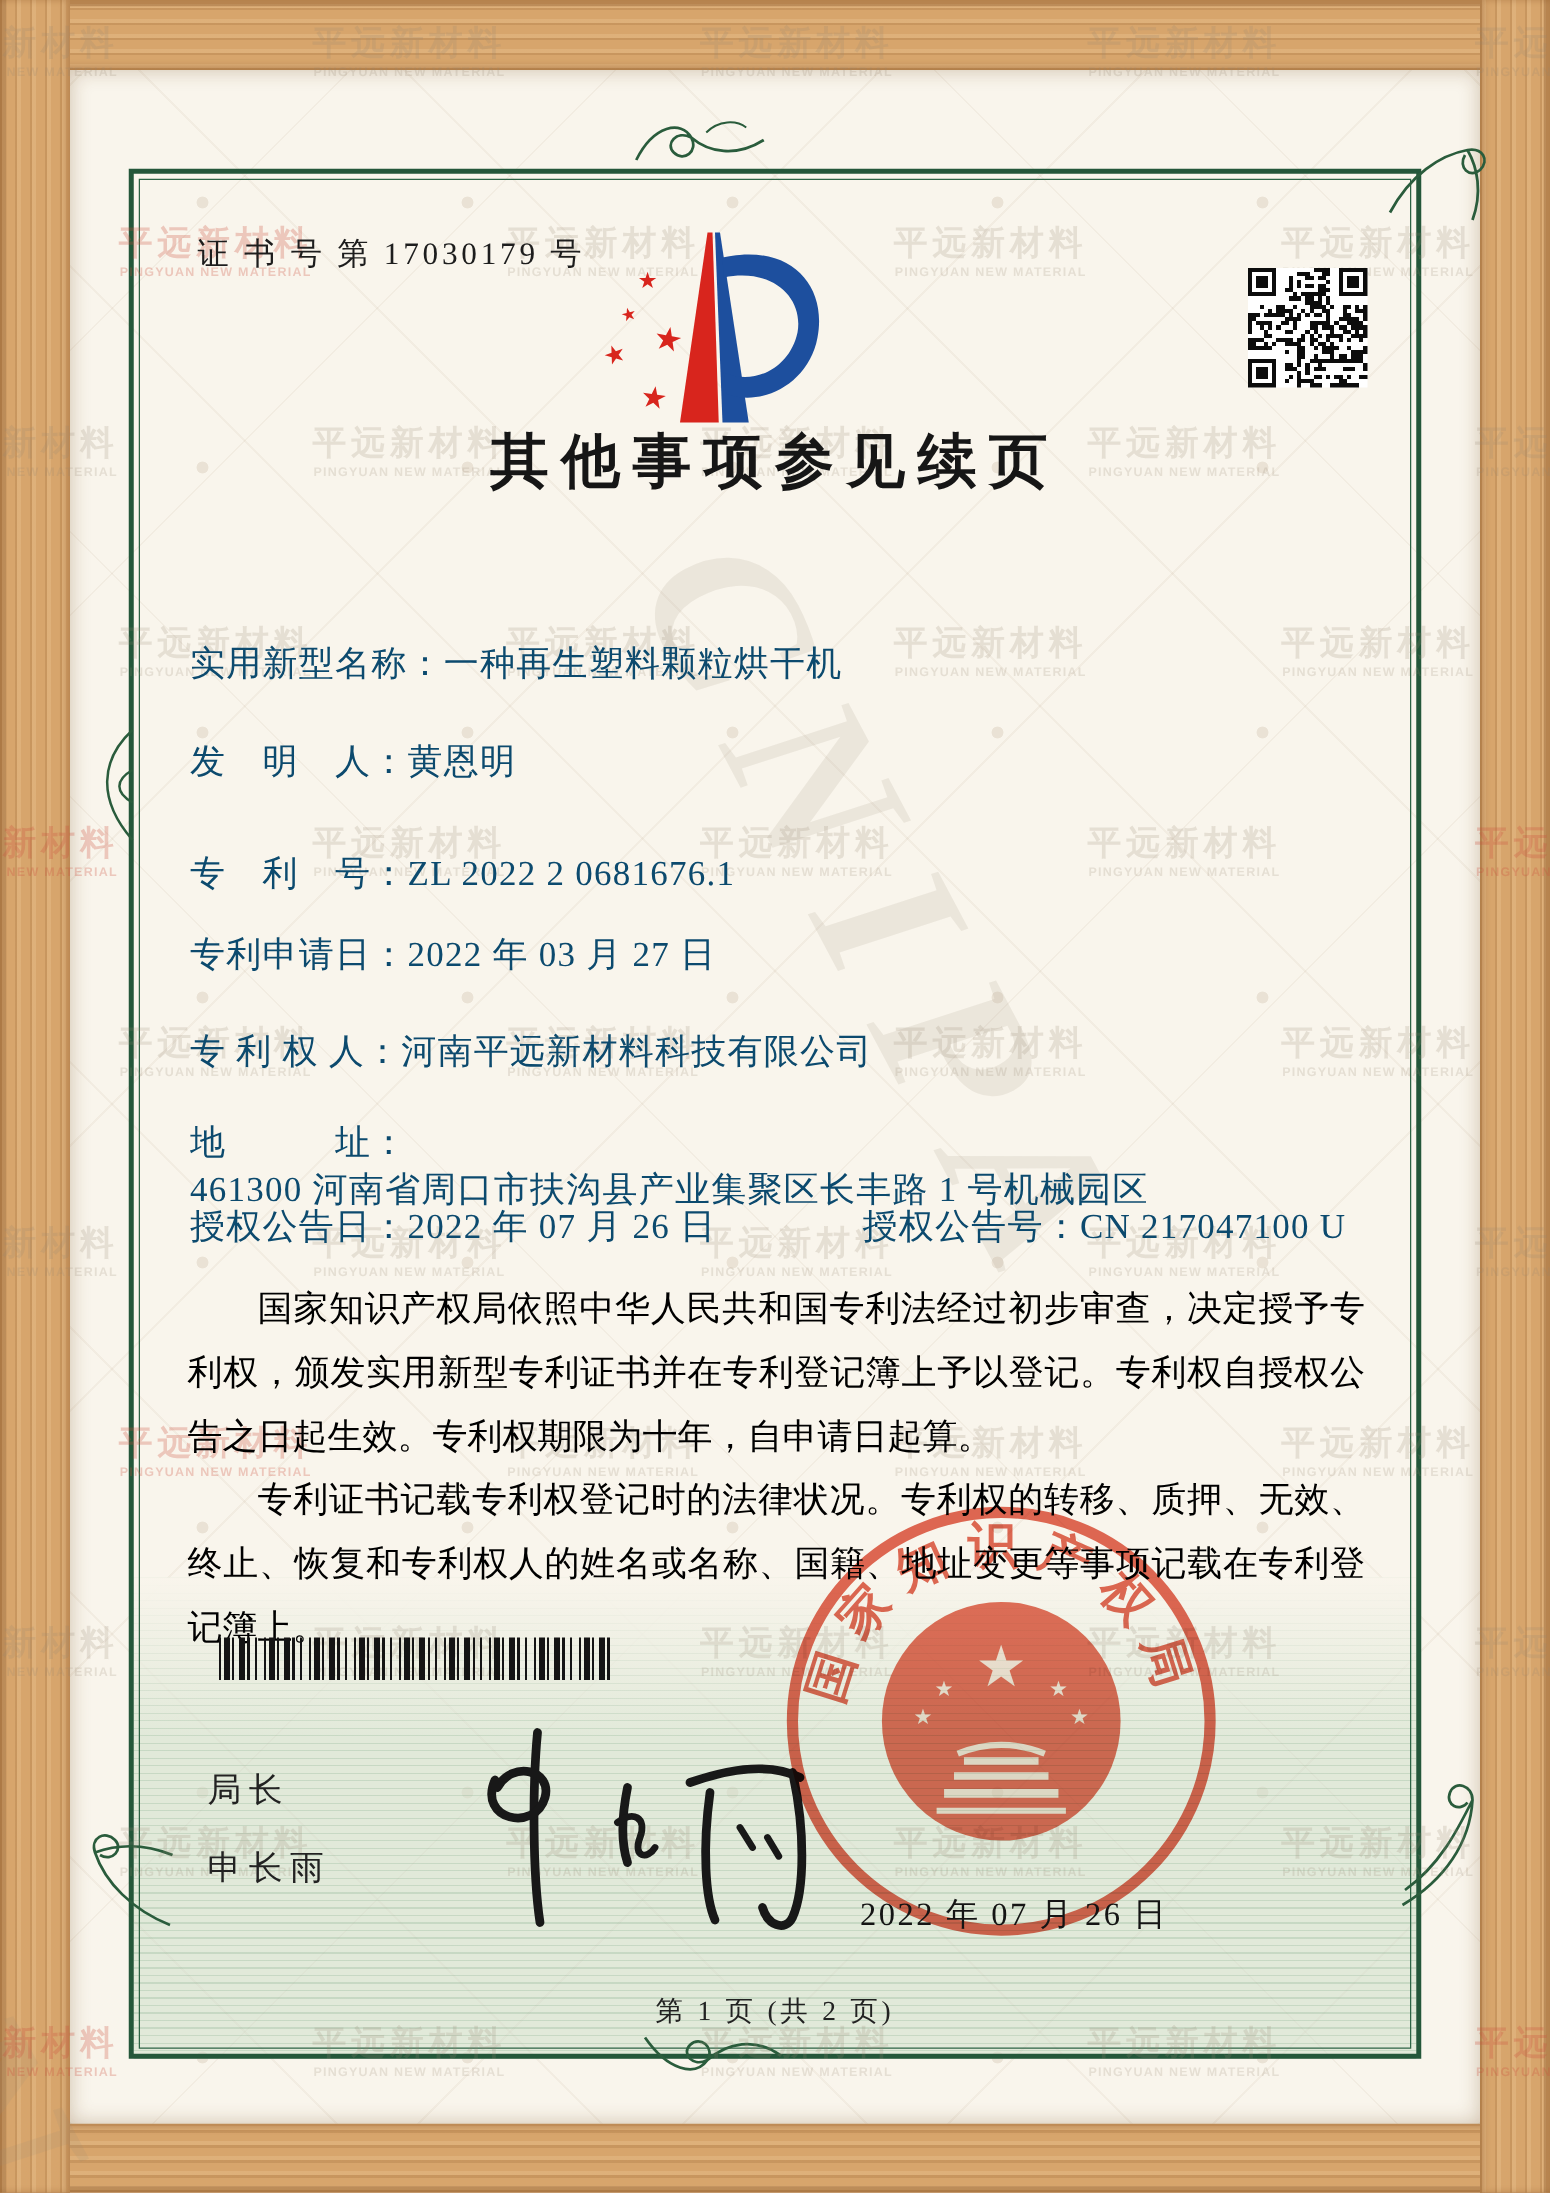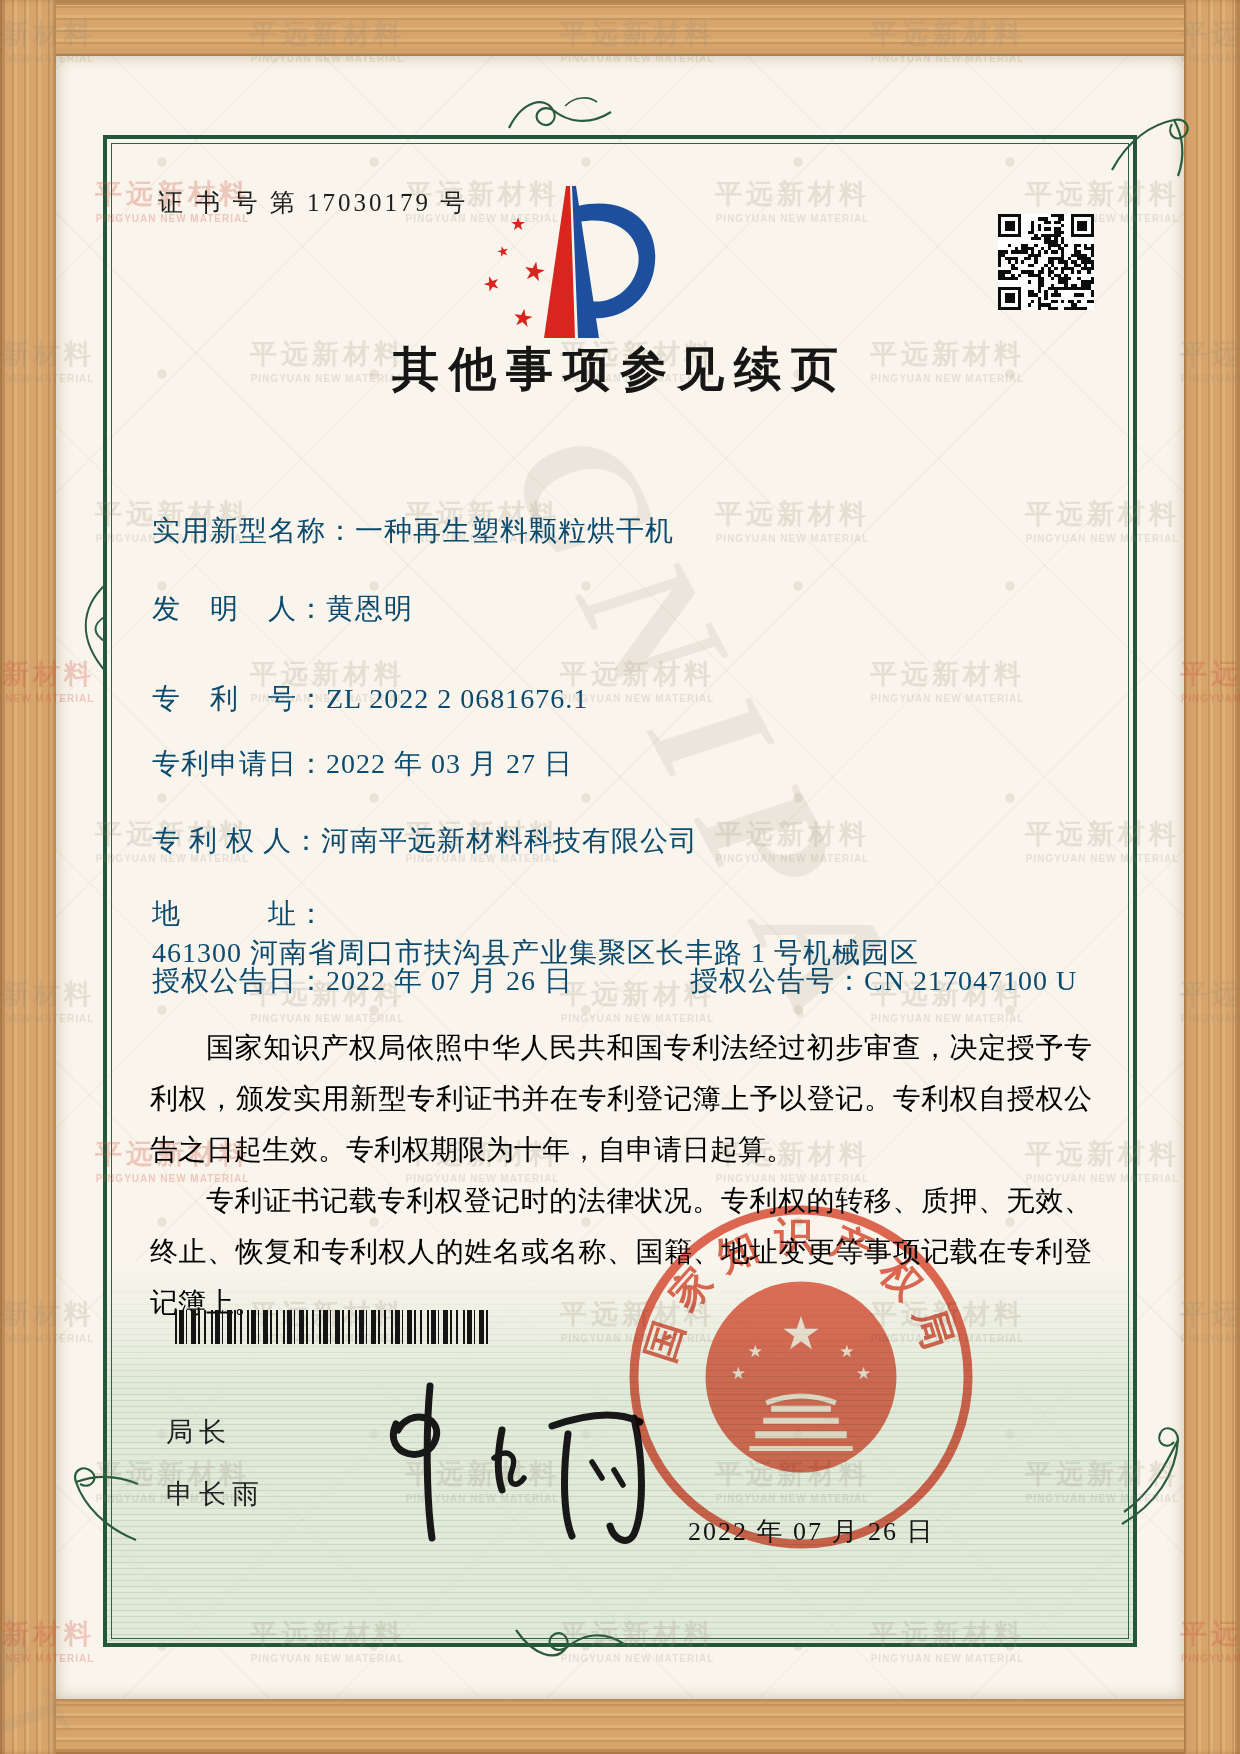--- a/index.html
+++ b/index.html
@@ -738,14 +738,15 @@
         <path d="M134,238 h92" stroke-width="7"></path>
         <path d="M128,252 h104" stroke-width="5"></path>
       </g>
       <text font-size="40" font-weight="bold" fill="#df5b45" letter-spacing="14">
         <textPath href="#seal-arc" startOffset="50%" text-anchor="middle">国家知识产权局</textPath>
       </text>
     </svg>
   </div>
   <div id="seal-date" class="content">2022 年 07 月 26 日</div>
 
+  <div id="page-info" class="content">第 1 页 (共 2 页)</div>
 
 </div>
 
 </body></html>

